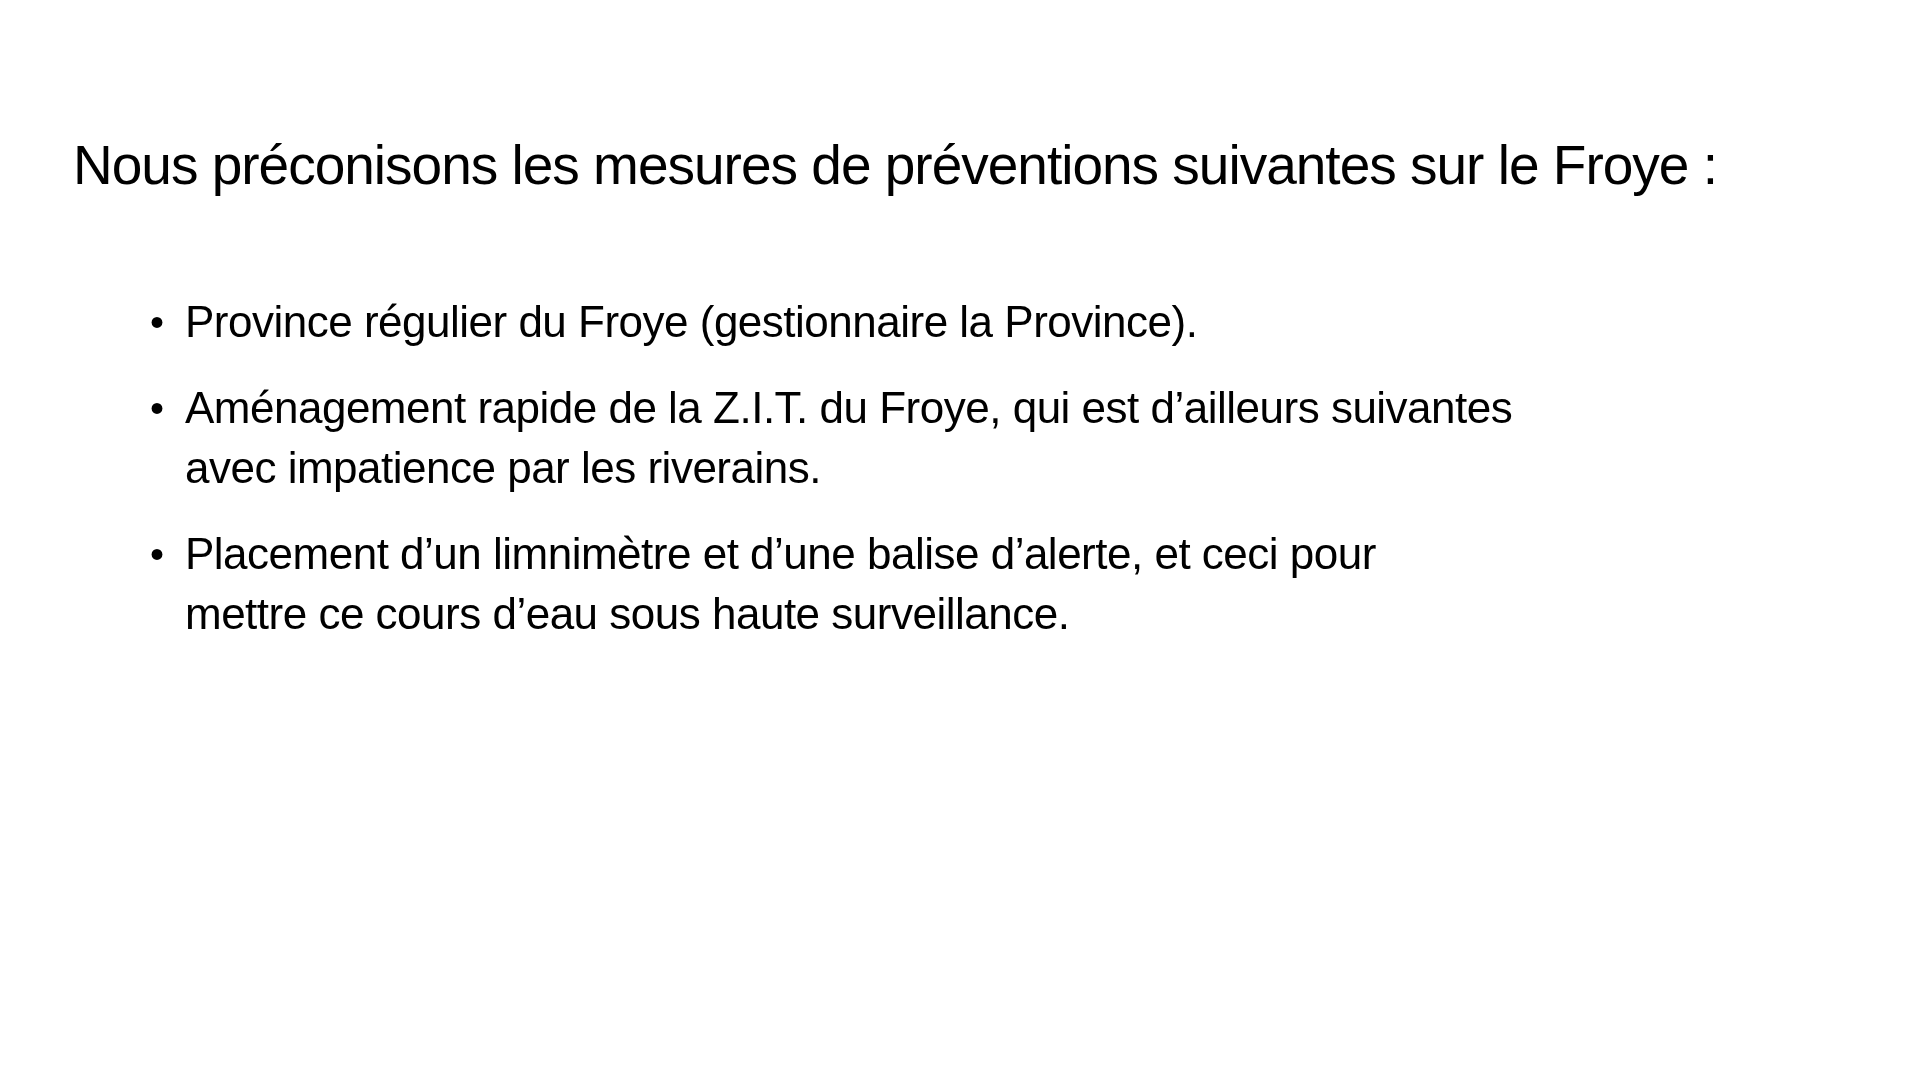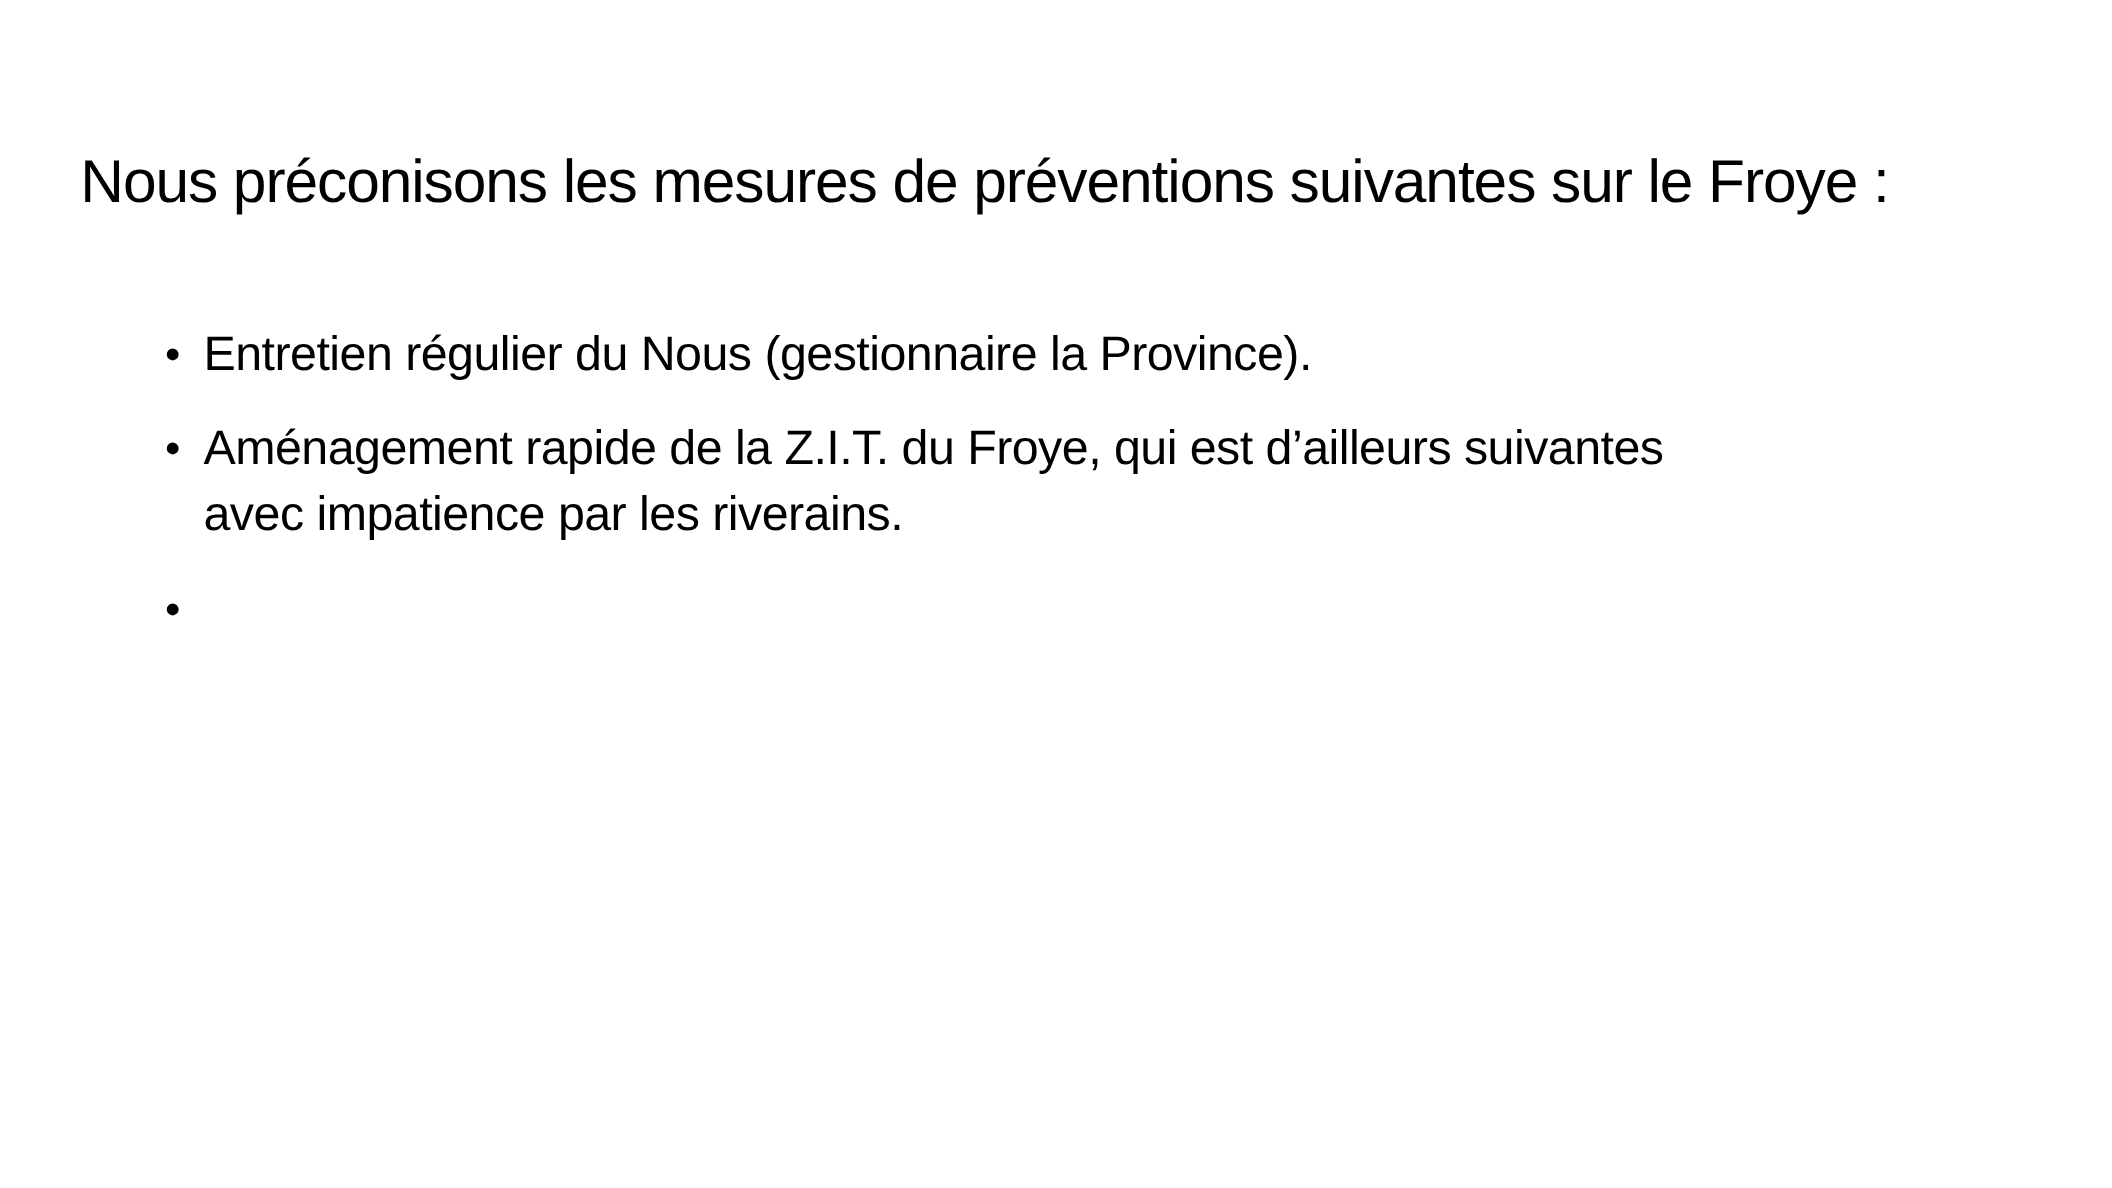--- a/index.html
+++ b/index.html
@@ -60,28 +60,30 @@
 <body>
 
 <div class="slide">
 
   <h1 class="slide-title">Nous préconisons les mesures de préventions suivantes sur le Froye :</h1>
 
   <ul class="bullet-list">
 
     <li class="bullet-item">
       <span class="bullet-marker">•</span>
-      <span class="bullet-text">Entretien régulier du Nous (gestionnaire la Province).</span>
+      <span class="bullet-text">Province régulier du Froye (gestionnaire la Province).</span>
     </li>
 
     <li class="bullet-item">
       <span class="bullet-marker">•</span>
       <span class="bullet-text">Aménagement rapide de la Z.I.T. du Froye, qui est d’ailleurs suivantes
 avec impatience par les riverains.</span>
     </li>
 
     <li class="bullet-item">
       <span class="bullet-marker">•</span>
+      <span class="bullet-text">Placement d’un limnimètre et d’une balise d’alerte, et ceci pour
+mettre ce cours d’eau sous haute surveillance.</span>
     </li>
 
   </ul>
 
 </div>
 
 </body></html>

